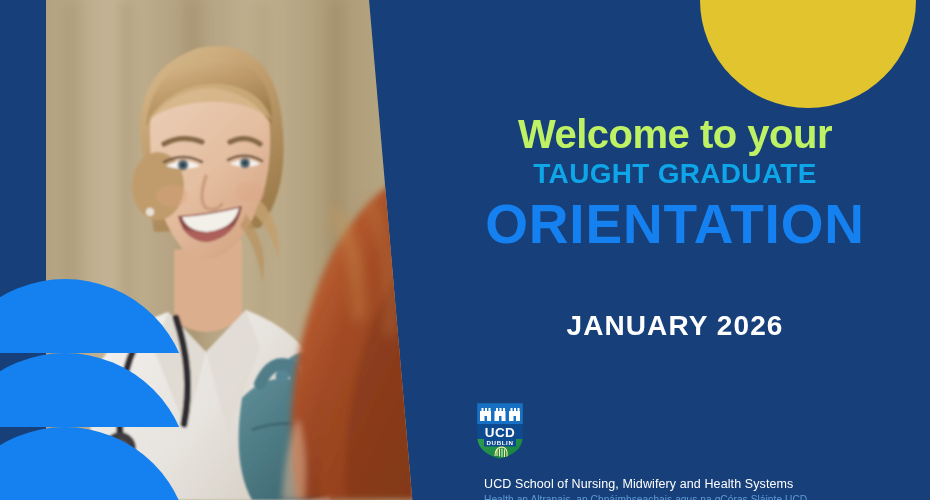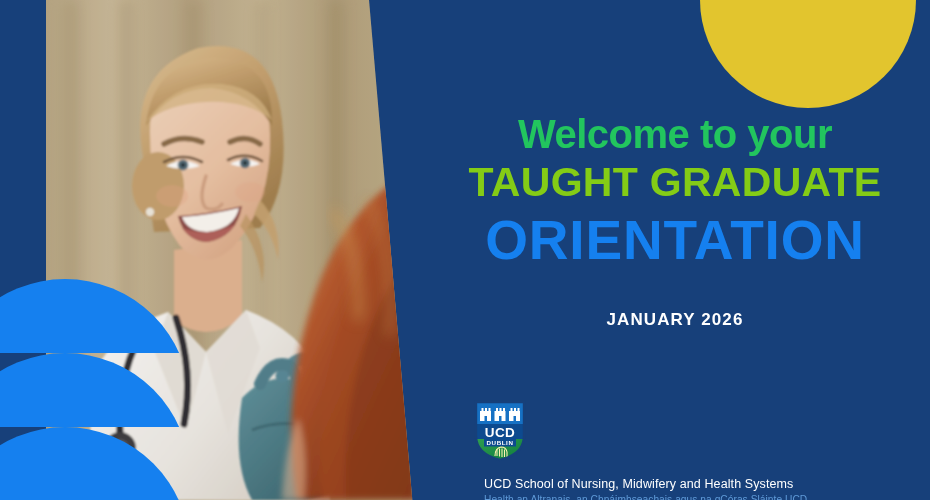--- a/index.html
+++ b/index.html
@@ -71,31 +71,31 @@
   }
   .headline {
     position: absolute;
     left: 0;
     right: 0;
     top: 112px;
     text-align: center;
   }
   .line1 {
     display: block;
-    color: #22c55e;
+    color: #bef264;
     font-size: 40px;
     font-weight: 700;
     letter-spacing: -0.5px;
     line-height: 1.12;
     white-space: nowrap;
   }
   .line2 {
     display: block;
-    color: #84cc16;
-    font-size: 41px;
+    color: #0ea5e9;
+    font-size: 28px;
     font-weight: 700;
     letter-spacing: 0.3px;
     line-height: 1.22;
     white-space: nowrap;
   }
   .line3 {
     display: block;
     color: #1580ef;
     font-size: 55px;
     font-weight: 700;
@@ -103,21 +103,21 @@
     line-height: 1.22;
     white-space: nowrap;
   }
   .date {
     position: absolute;
     left: 0;
     right: 0;
     top: 310px;
     text-align: center;
     color: #ffffff;
-    font-size: 17px;
+    font-size: 28px;
     font-weight: 700;
     letter-spacing: 1.1px;
     white-space: nowrap;
   }
 
   
   .logo-lockup {
     position: absolute;
     left: 54px;
     top: 400px;

